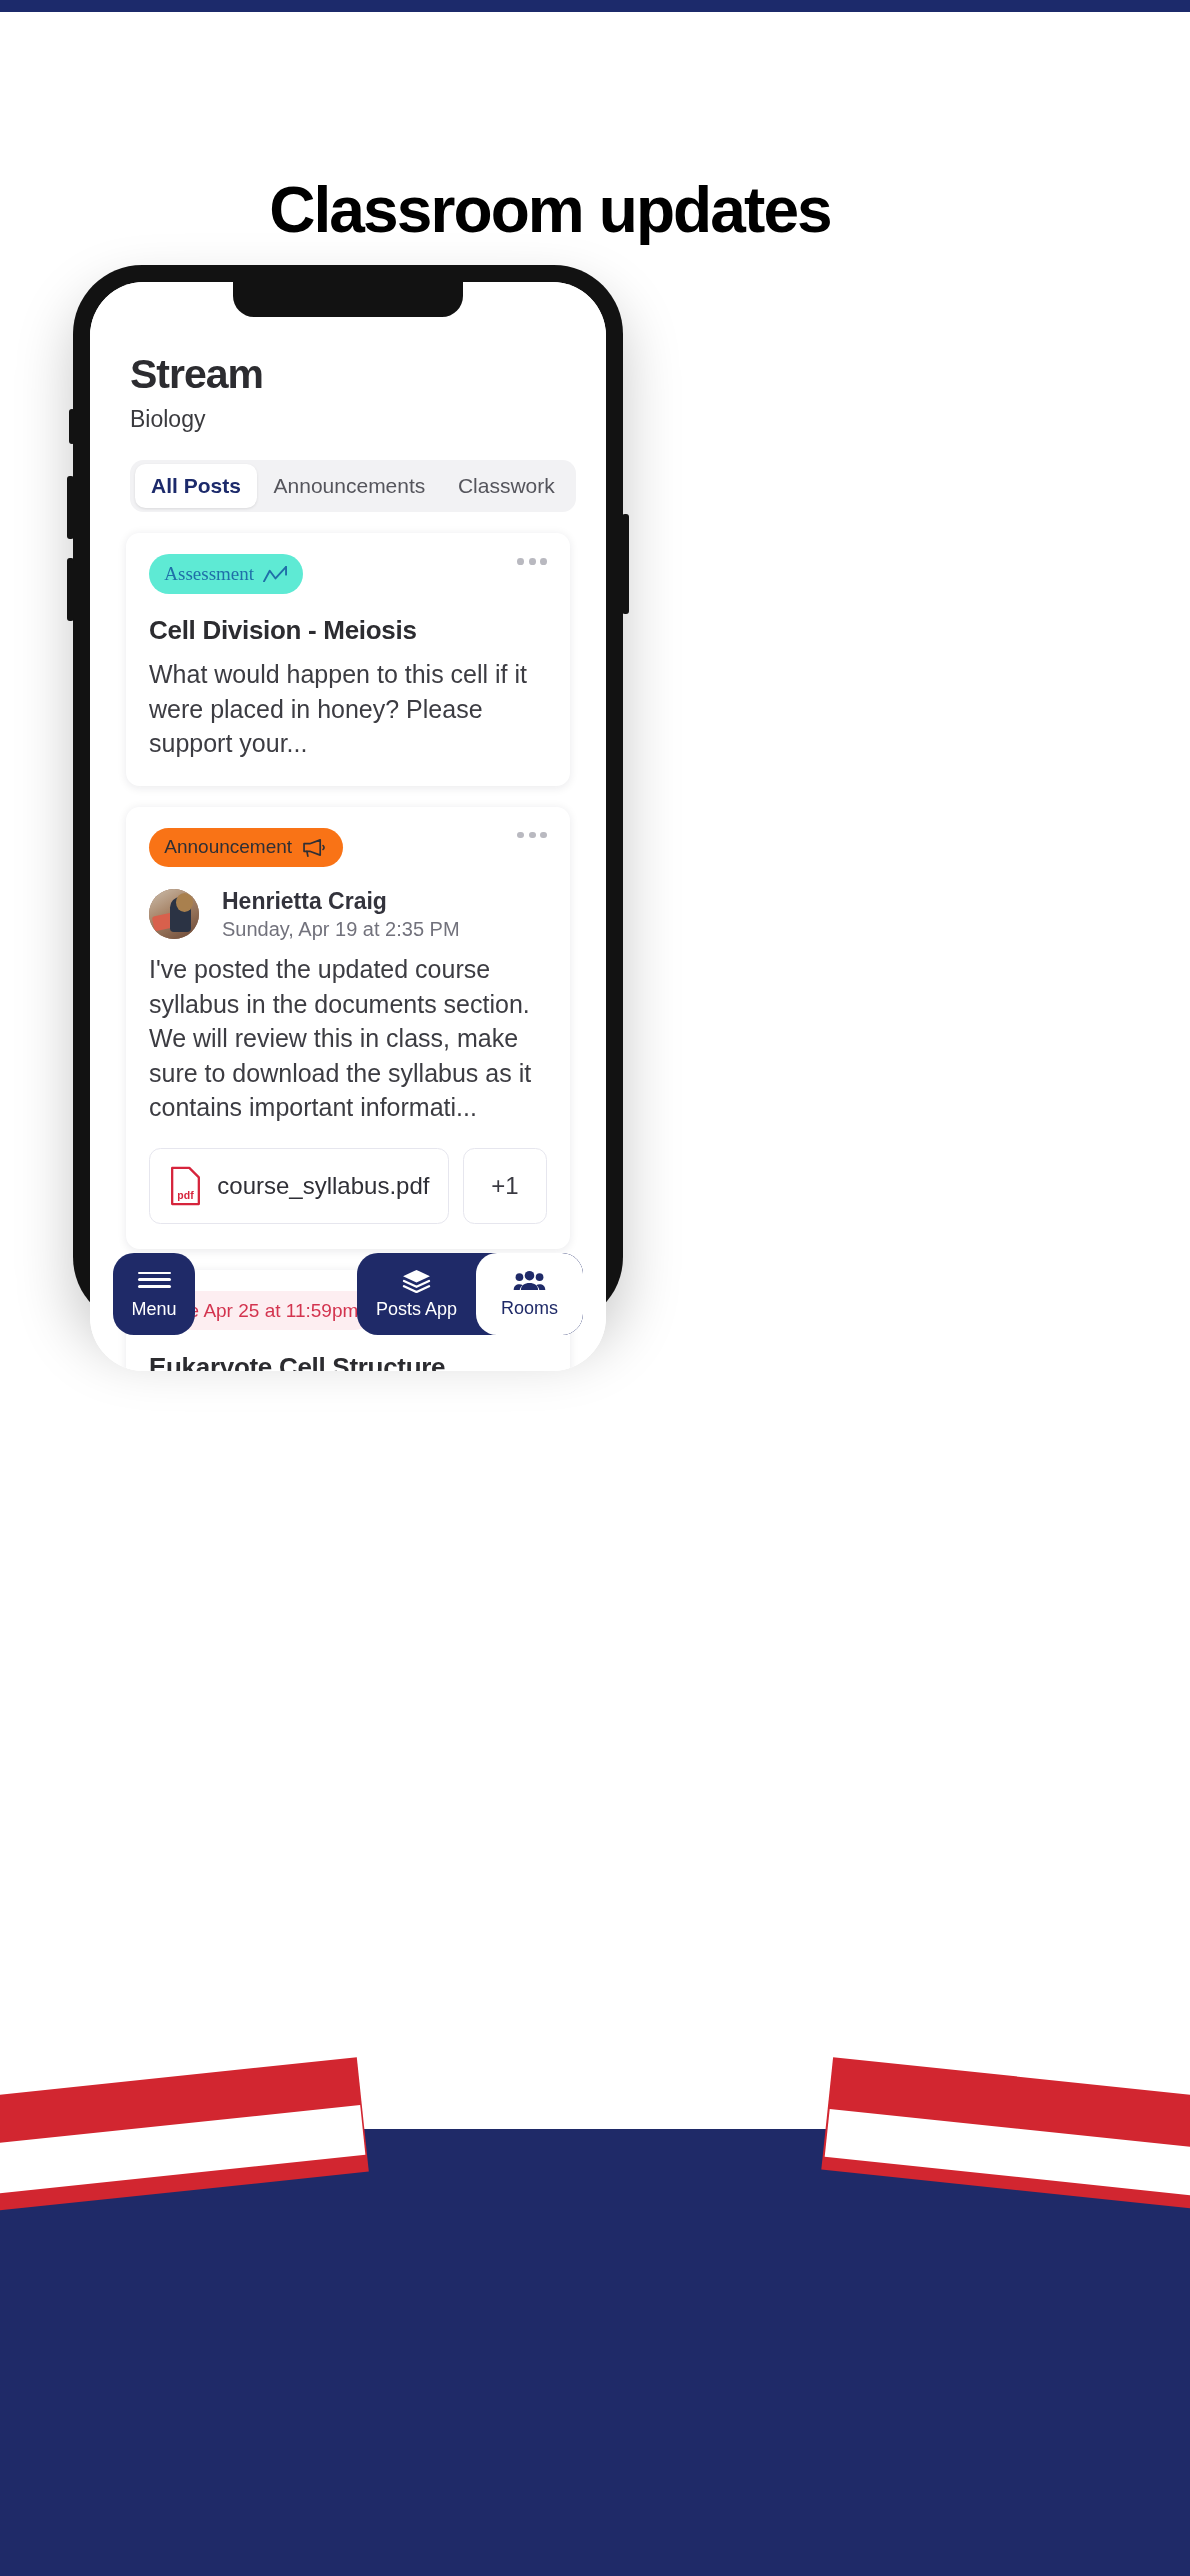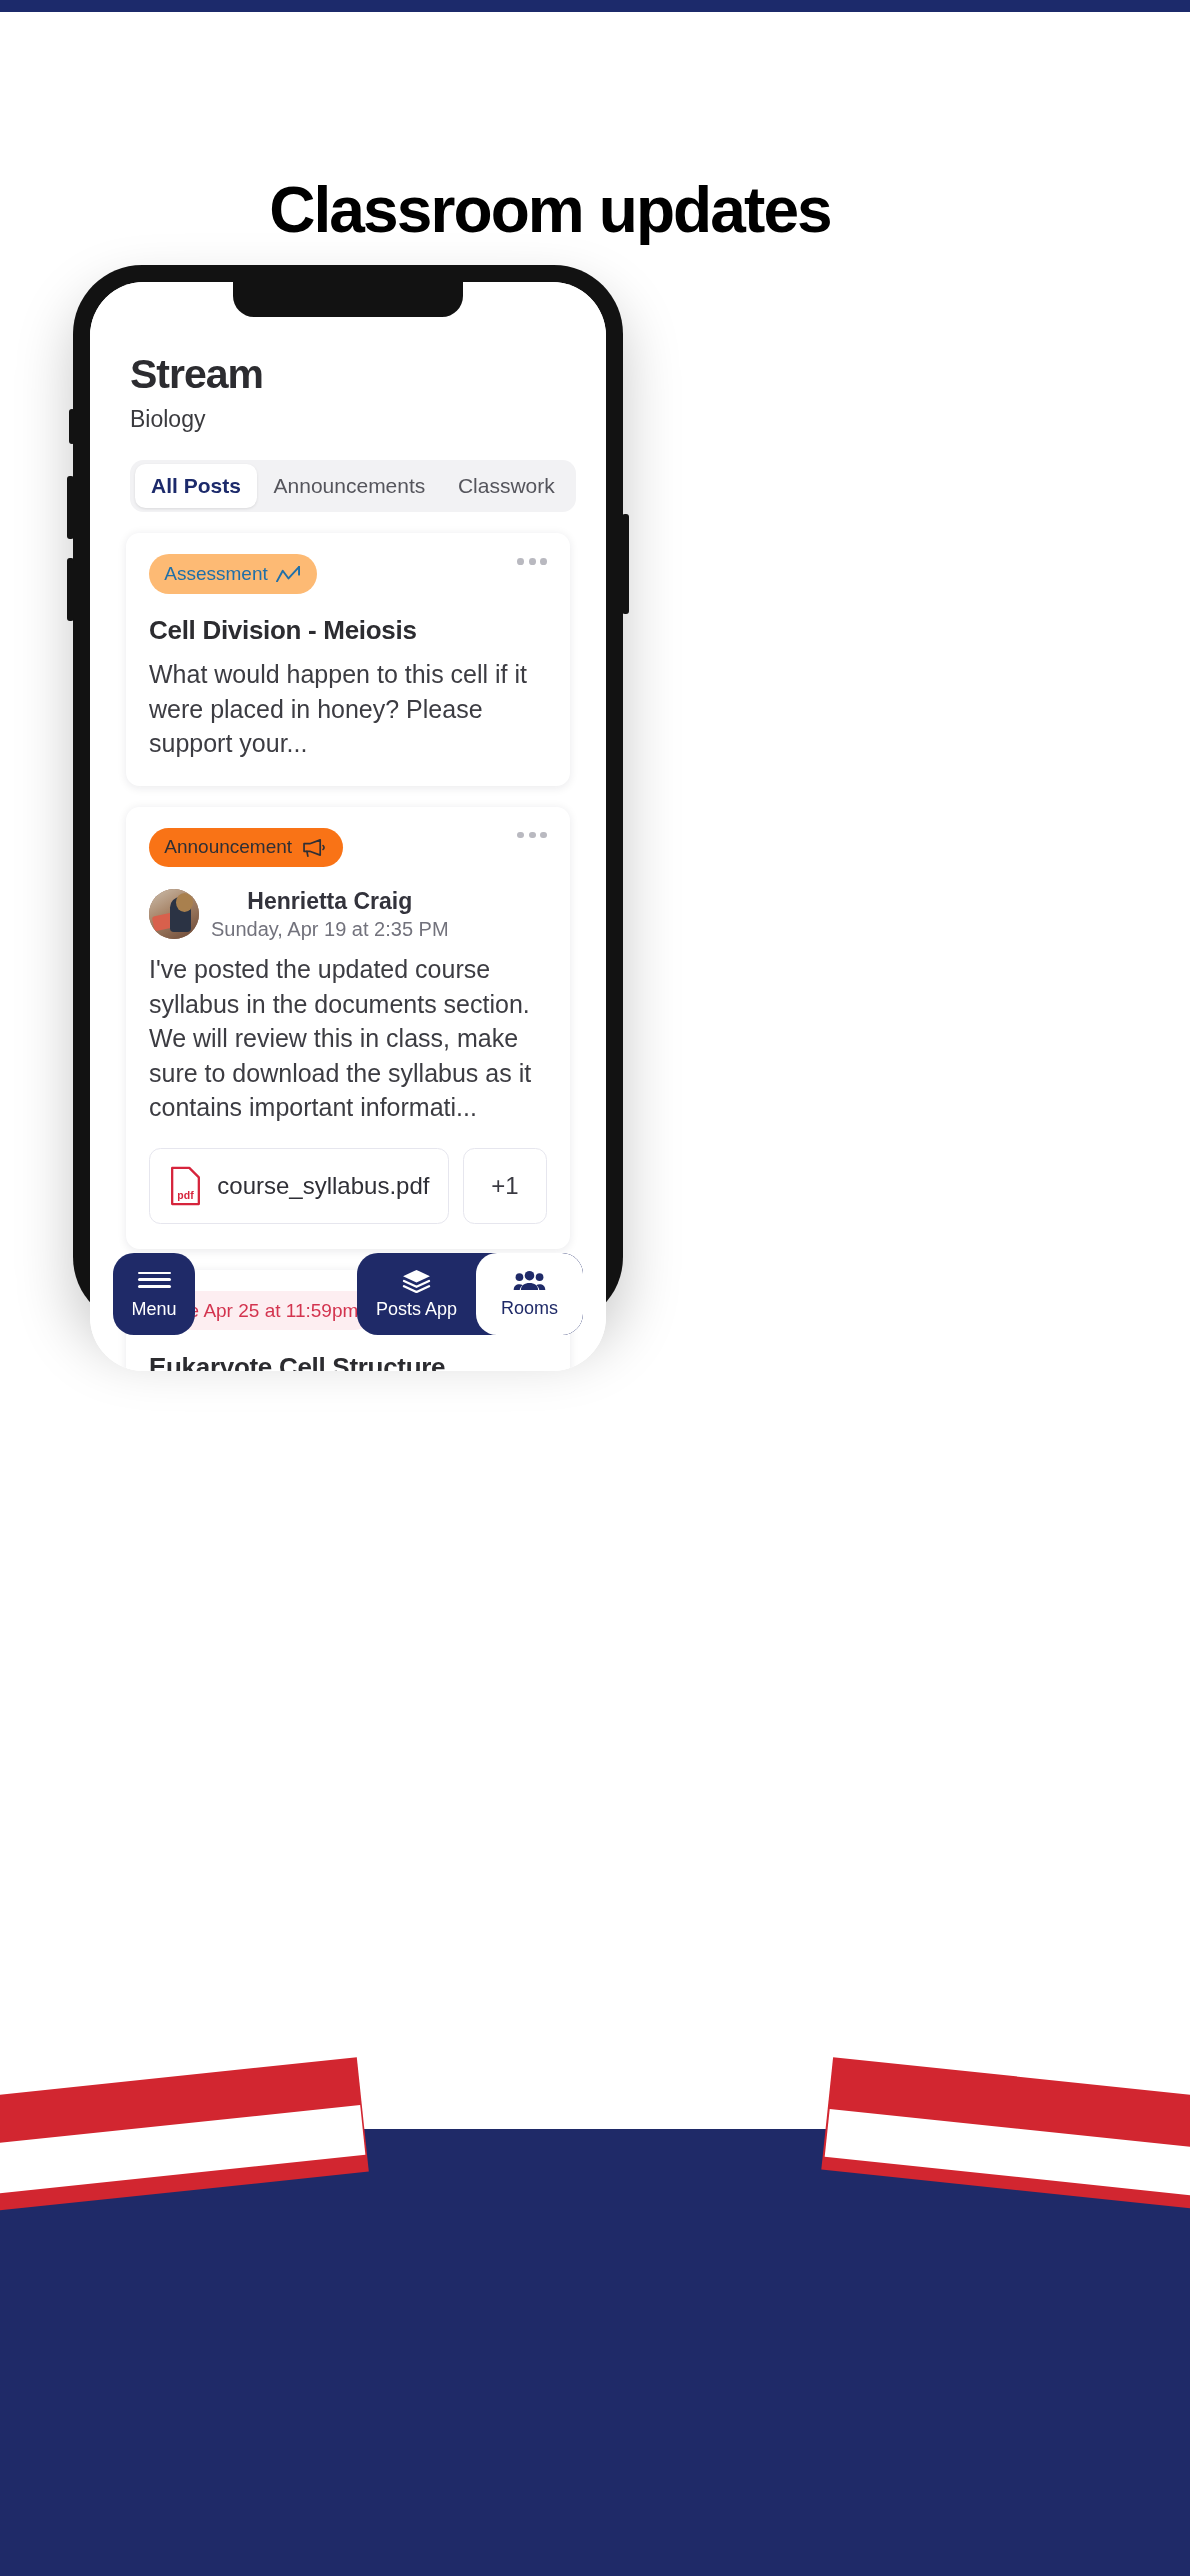--- a/index.html
+++ b/index.html
@@ -121,41 +121,41 @@
     margin-bottom:21px;
     position:relative;
   }
 
   .badge-row { display:flex; align-items:center; gap:9.6px; }
   .badge {
     display:inline-flex; align-items:center; gap:8.6px;
     border-radius:957px; padding:8.6px 15.3px;
     font-size:19px; white-space:nowrap;
   }
-  .badge-assessment  { background:#fdba74; color:#1f6fa8; }
+  .badge-assessment  { background:#5eead4; color:#1f6fa8;font-family:Liberation Serif, serif; }
   .badge-announcement{ background:#f97316; color:#2f2f35; }
   .badge-assignment  { background:#e4f3ef; color:#2c4c58; }
   .badge-due         { background:#fdeef1; color:#d3344f; }
   .badge svg { display:block; }
 
   .dots {
     position:absolute; right:23px; top:25px;
     display:flex; gap:4.8px;
   }
   .dots i { width:6.7px; height:6.7px; border-radius:50%; background:#b9b9c0; display:block; }
 
   .post-title {
     font-size:26px; font-weight:bold; color:#2c2c30;
     margin-top:21px; letter-spacing:-0.3px;
   }
   .post-body {
     font-size:25px; color:#3c3c42; line-height:1.38; margin-top:11.5px;
   }
 
-  .author-row { display:flex; align-items:center; gap:12px; margin-top:21px;text-align:center; }
+  .author-row { display:flex; align-items:center; gap:23px; margin-top:21px; }
   .avatar {
     width:50px; height:50px; border-radius:50%;
     overflow:hidden; flex:none; position:relative;
     background:#8a6048;
   }
   .avatar .a1 { position:absolute; inset:0; background:linear-gradient(150deg,#cdbfae 0%,#a8866a 42%,#6a4634 100%); }
   .avatar .a2 { position:absolute; left:3.8px; top:25px; width:25px; height:15.3px; background:#d8604c; border-radius:2.9px; transform:rotate(-12deg); }
   .avatar .a3 { position:absolute; left:21px; top:7.7px; width:21px; height:35px; background:#2b3344; border-radius:10.5px 10.5px 3.8px 3.8px; }
   .avatar .a4 { position:absolute; left:27px; top:3.8px; width:17px; height:19px; background:#a9804e; border-radius:50%; }
   .author-name { font-size:23px; font-weight:bold; color:#33333c; }

